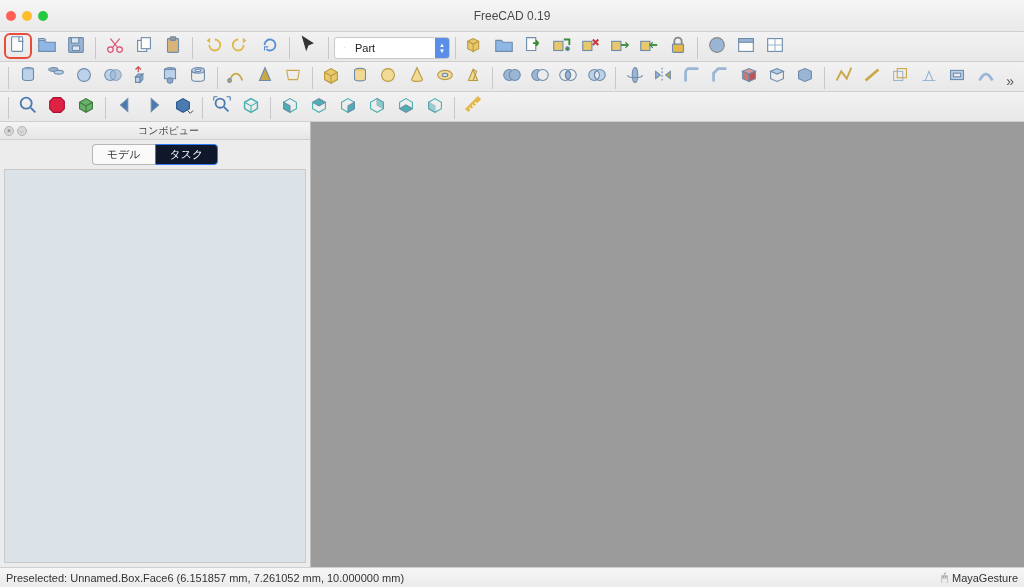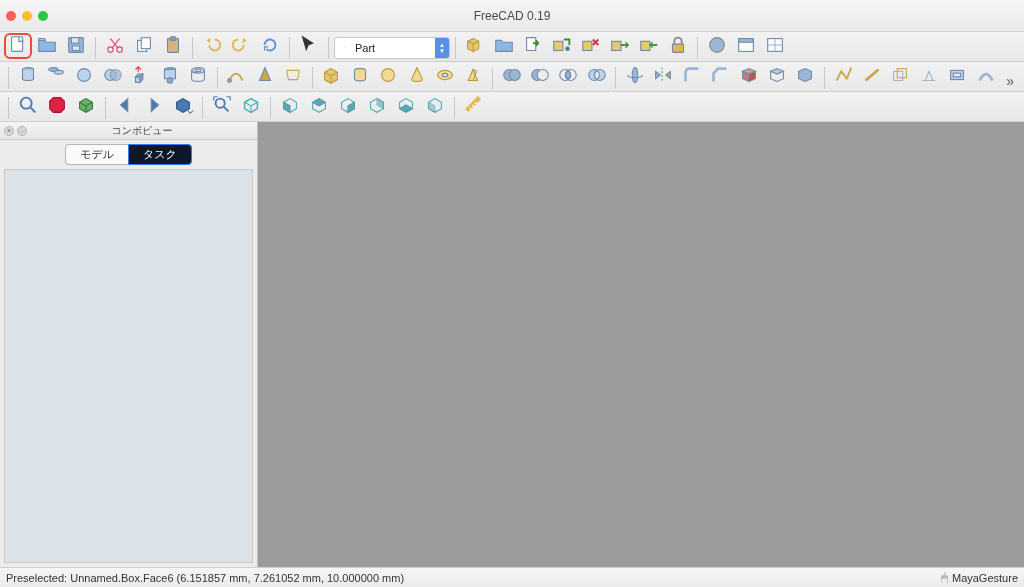--- a/index.html
+++ b/index.html
@@ -98,21 +98,21 @@
     padding: 0 6px;
   }
 
   
   .main {
     flex: 1;
     display: flex;
     overflow: hidden;
   }
   .combo-panel {
-    width: 258px;
+    width: 311px;
     display:flex;flex-direction:column;
     border-right:1px solid #bdbdbd;
     background:#ececec;
   }
   .combo-header {
     height: 18px;
     background: linear-gradient(#f4f4f4,#e6e6e6);
     border-bottom:1px solid #cfcfcf;
     display:flex;align-items:center;
     font-size:10px;

